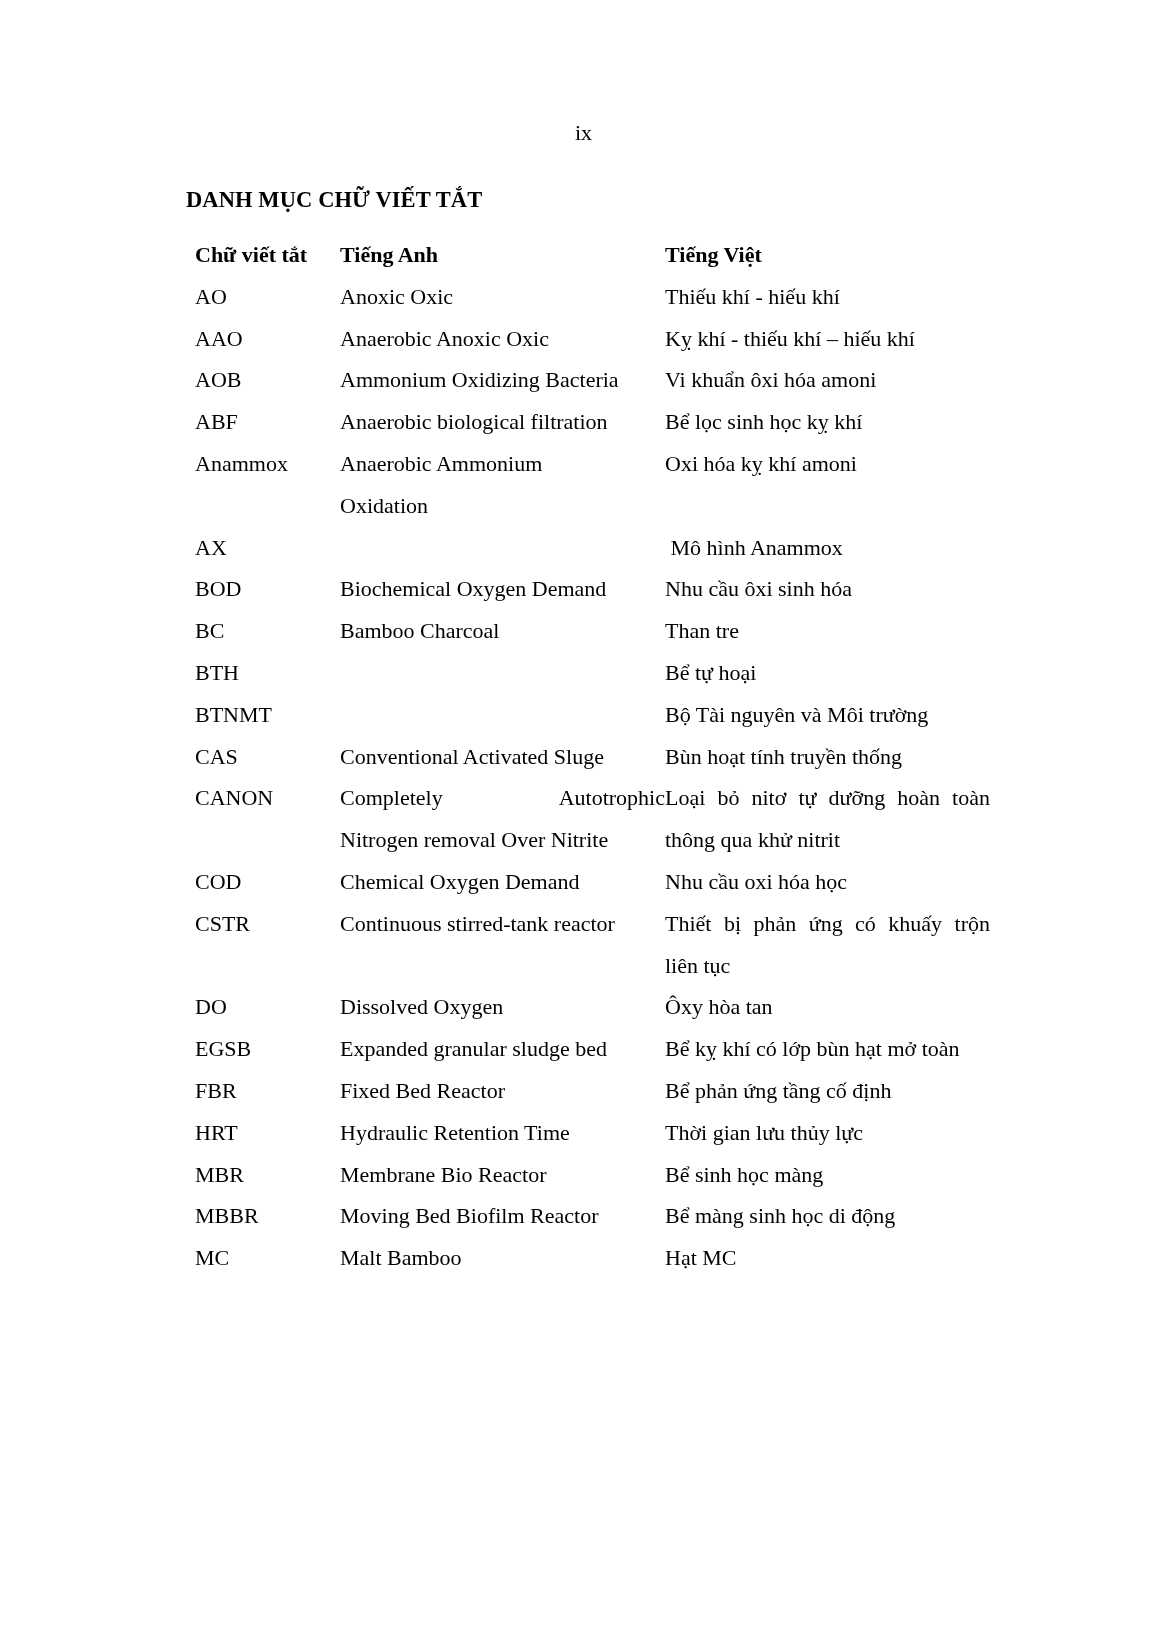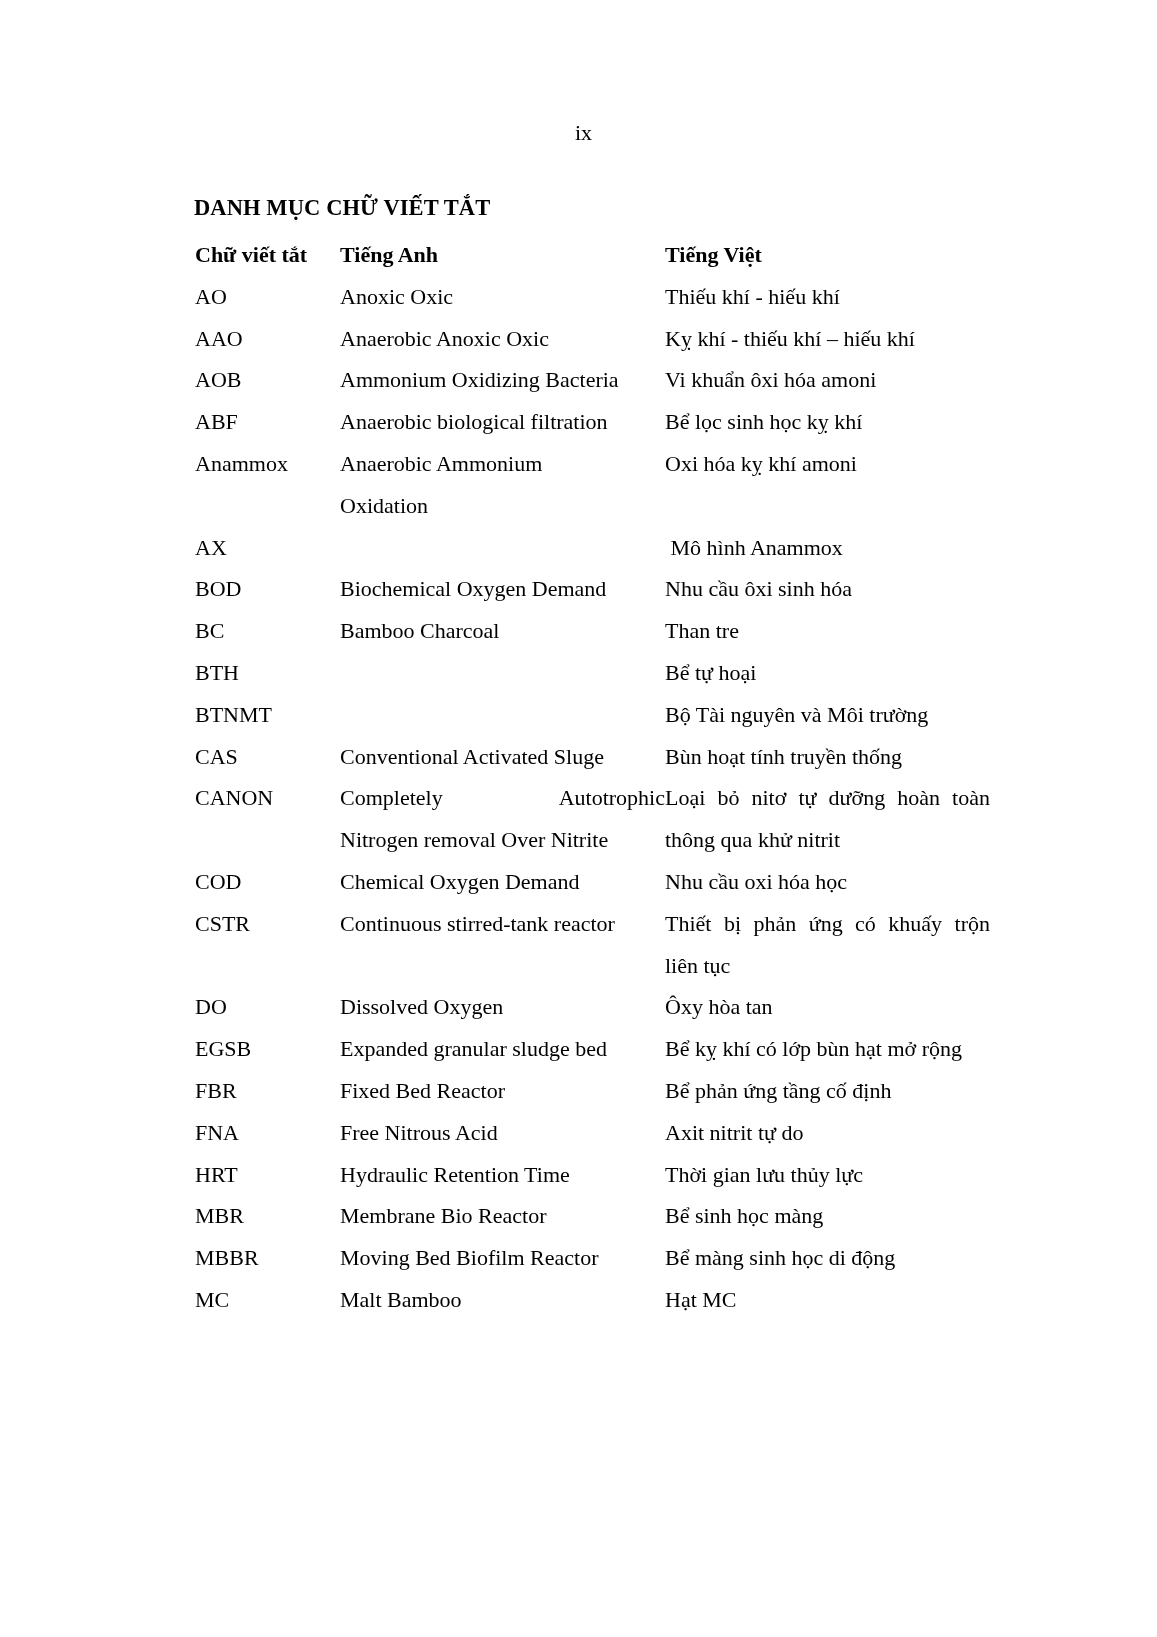--- a/index.html
+++ b/index.html
@@ -21,21 +21,21 @@
       left: 0;
       width: 1167px;
       text-align: center;
       font-size: 22px;
       line-height: 30px;
     }
     .section-title {
       position: absolute;
       top: 184px;
       left: 186px;
-      margin: 8px;
+      margin: 0;
       font-size: 22.5px;
       font-weight: bold;
       line-height: 32px;
       letter-spacing: 0.1px;
     }
     .abbr-table {
       position: absolute;
       top: 234px;
       left: 195px;
       width: 795px;
@@ -164,33 +164,28 @@
       </td>
     </tr>
     <tr>
       <td>DO</td>
       <td>Dissolved Oxygen</td>
       <td>Ôxy hòa tan</td>
     </tr>
     <tr>
       <td>EGSB</td>
       <td>Expanded granular sludge bed</td>
-      <td>Bể kỵ khí có lớp bùn hạt mở rộng</td>
+      <td>Bể kỵ khí có lớp bùn hạt mở toàn</td>
     </tr>
     <tr>
       <td>FBR</td>
       <td>Fixed Bed Reactor</td>
       <td>Bể phản ứng tầng cố định</td>
     </tr>
     <tr>
-      <td>FNA</td>
-      <td>Free Nitrous Acid</td>
-      <td>Axit nitrit tự do</td>
-    </tr>
-    <tr>
       <td>HRT</td>
       <td>Hydraulic Retention Time</td>
       <td>Thời gian lưu thủy lực</td>
     </tr>
     <tr>
       <td>MBR</td>
       <td>Membrane Bio Reactor</td>
       <td>Bể sinh học màng</td>
     </tr>
     <tr>

